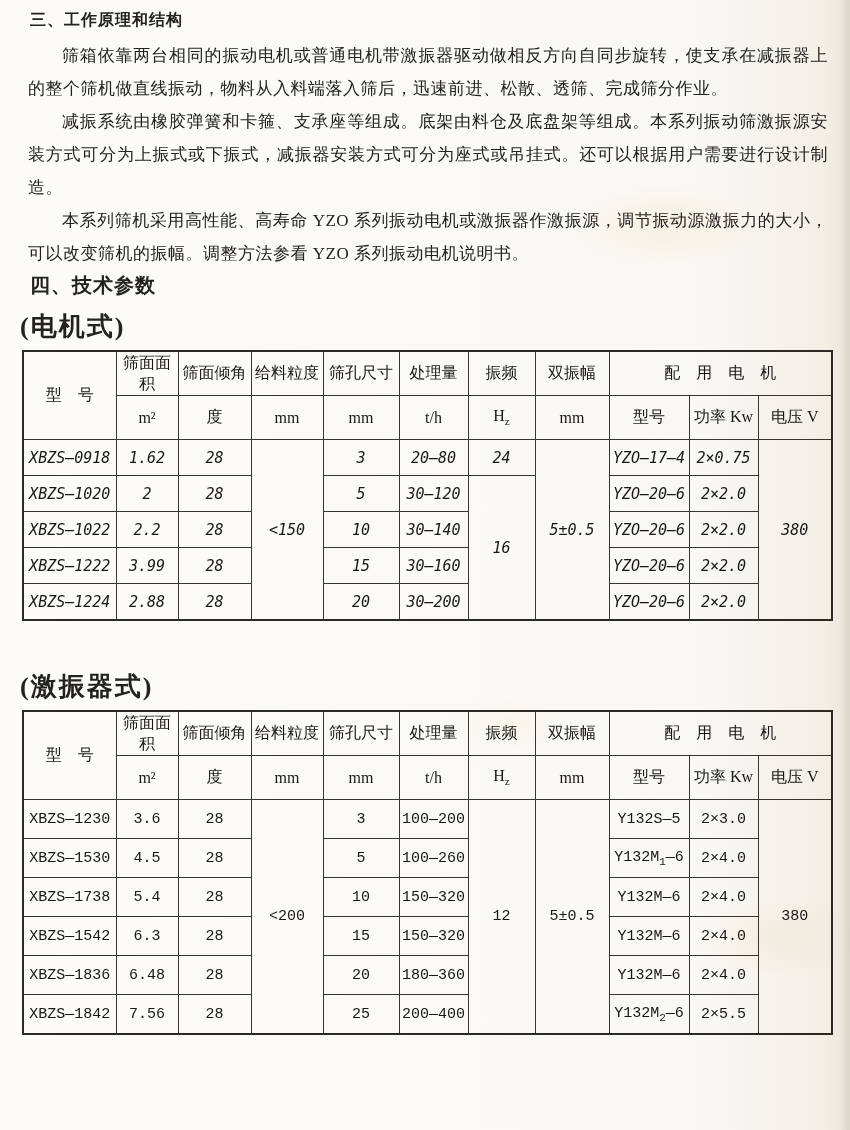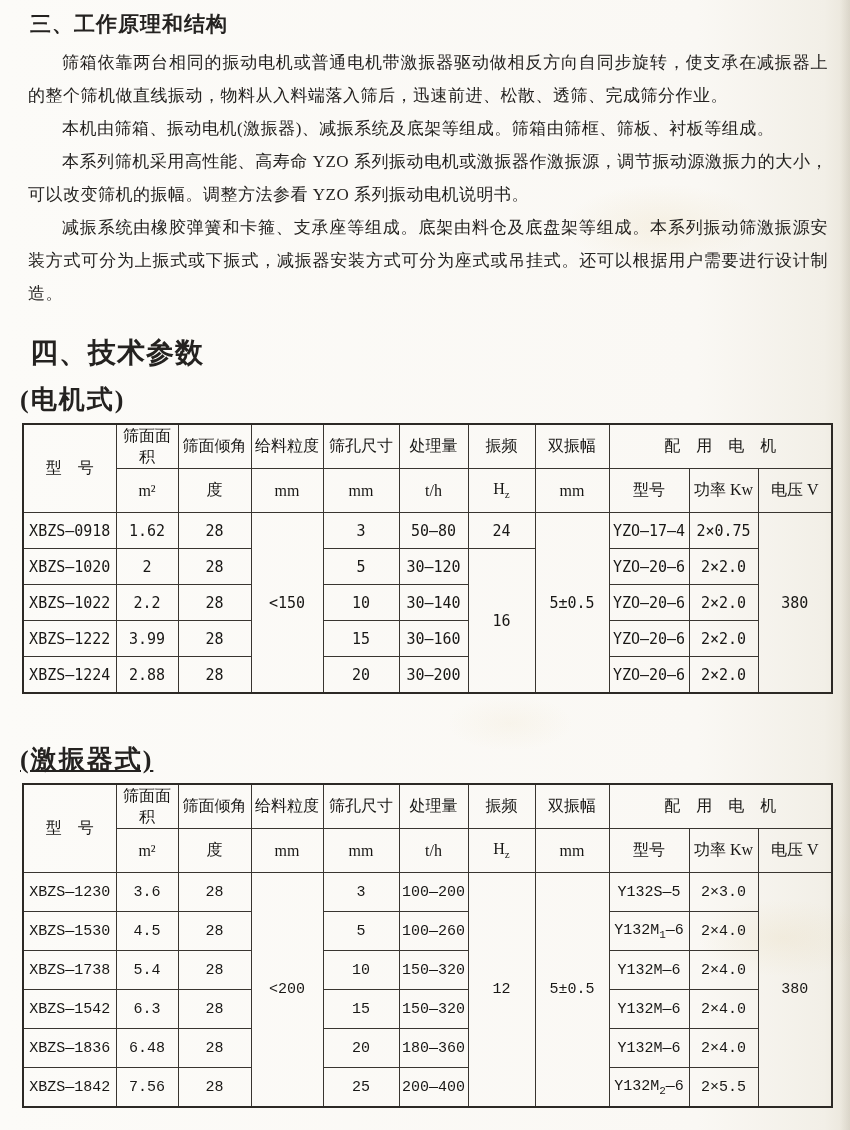--- a/index.html
+++ b/index.html
@@ -17,71 +17,70 @@
       radial-gradient(120px 55px at 92% 83%, rgba(216,188,120,.12), transparent 70%),
       radial-gradient(90px 40px at 60% 64%, rgba(216,188,120,.08), transparent 70%),
       linear-gradient(90deg,#fcfbf8 0%,#faf8f4 82%,#f2efe7 97%,#e9e5da 100%);
   }
   .page::after{
     content:"";position:absolute;top:0;right:0;width:10px;height:100%;
     background:linear-gradient(90deg,transparent,rgba(110,100,80,.12));
     pointer-events:none;
   }
   .sec-title{
-    font-size:21px;font-weight:bold;letter-spacing:1px;
+    font-size:16px;font-weight:bold;letter-spacing:1px;
     margin:2px 0 8px 10px;
   }
   .body-par{
     font-size:17px;line-height:33px;letter-spacing:.5px;
     text-align:justify;text-indent:2em;
     margin:0 2px 0 8px;
   }
   .sec-title-2{
-    font-size:28px;font-weight:bold;letter-spacing:1px;
-    margin:24px 0 6px 10px;
+    font-size:20px;font-weight:bold;letter-spacing:1px;
+    margin:2px 0 6px 10px;
   }
   .tbl-caption{
     font-size:26px;font-weight:bold;letter-spacing:2px;
     margin:10px 0 6px 0;
   }
-  .tbl-caption.exciter{margin-top:48px;text-decoration:underline;}
+  .tbl-caption.exciter{margin-top:48px;}
   table.param-table{
     border-collapse:collapse;table-layout:fixed;
     width:809px;margin-left:2px;
     text-align:center;color:#181715;
   }
   .param-table th,.param-table td{
     border:1.6px solid #393530;
     padding:0 1px;overflow:hidden;
   }
   table.param-table{border:2.4px solid #2c2925;}
   .param-table th{
     font-weight:normal;font-size:16px;
     height:43px;
     font-family:"Liberation Serif","DejaVu Serif",serif;
   }
   .param-table td{
     font-size:15px;
     font-family:"DejaVu Sans Mono","Liberation Mono",monospace;
   }
-  #motor-table td{height:35px;}
+  #motor-table td{height:35px;font-style:italic;}
   #exciter-table td{height:38px;font-family:Liberation Mono, monospace;}
   .param-table sub{font-size:11px;}
 </style>
 </head>
 <body>
 
 <div class="page">
 
   <h2 class="sec-title">三、工作原理和结构</h2>
 
   <p class="body-par">筛箱依靠两台相同的振动电机或普通电机带激振器驱动做相反方向自同步旋转，使支承在减振器上的整个筛机做直线振动，物料从入料端落入筛后，迅速前进、松散、透筛、完成筛分作业。</p>
-  <p class="body-par">本机由筛箱、振动电机(激振器)、减振系统及底架等组成。筛箱由筛框、筛板、衬板等组成。</p>
+  <p class="body-par">减振系统由橡胶弹簧和卡箍、支承座等组成。底架由料仓及底盘架等组成。本系列振动筛激振源安装方式可分为上振式或下振式，减振器安装方式可分为座式或吊挂式。还可以根据用户需要进行设计制造。</p>
   <p class="body-par">本系列筛机采用高性能、高寿命 YZO 系列振动电机或激振器作激振源，调节振动源激振力的大小，可以改变筛机的振幅。调整方法参看 YZO 系列振动电机说明书。</p>
-  <p class="body-par">减振系统由橡胶弹簧和卡箍、支承座等组成。底架由料仓及底盘架等组成。本系列振动筛激振源安装方式可分为上振式或下振式，减振器安装方式可分为座式或吊挂式。还可以根据用户需要进行设计制造。</p>
 
   <h2 class="sec-title-2">四、技术参数</h2>
 
   <div class="tbl-caption">(电机式)</div>
 
   <table class="param-table" id="motor-table">
     <colgroup>
       <col style="width:93px">
         <col style="width:62px">
         <col style="width:73px">
@@ -119,21 +118,21 @@
           <th>电压 V</th>
         </tr>
       </thead>
     <tbody>
         <tr>
           <td>XBZS—0918</td>
           <td>1.62</td>
           <td>28</td>
           <td rowspan="5">&lt;150</td>
           <td>3</td>
-          <td>50—80</td>
+          <td>20—80</td>
           <td>24</td>
           <td rowspan="5">5±0.5</td>
           <td>YZO—17—4</td>
           <td>2×0.75</td>
           <td rowspan="5">380</td>
         </tr>
         <tr>
           <td>XBZS—1020</td>
           <td>2</td>
           <td>28</td>

